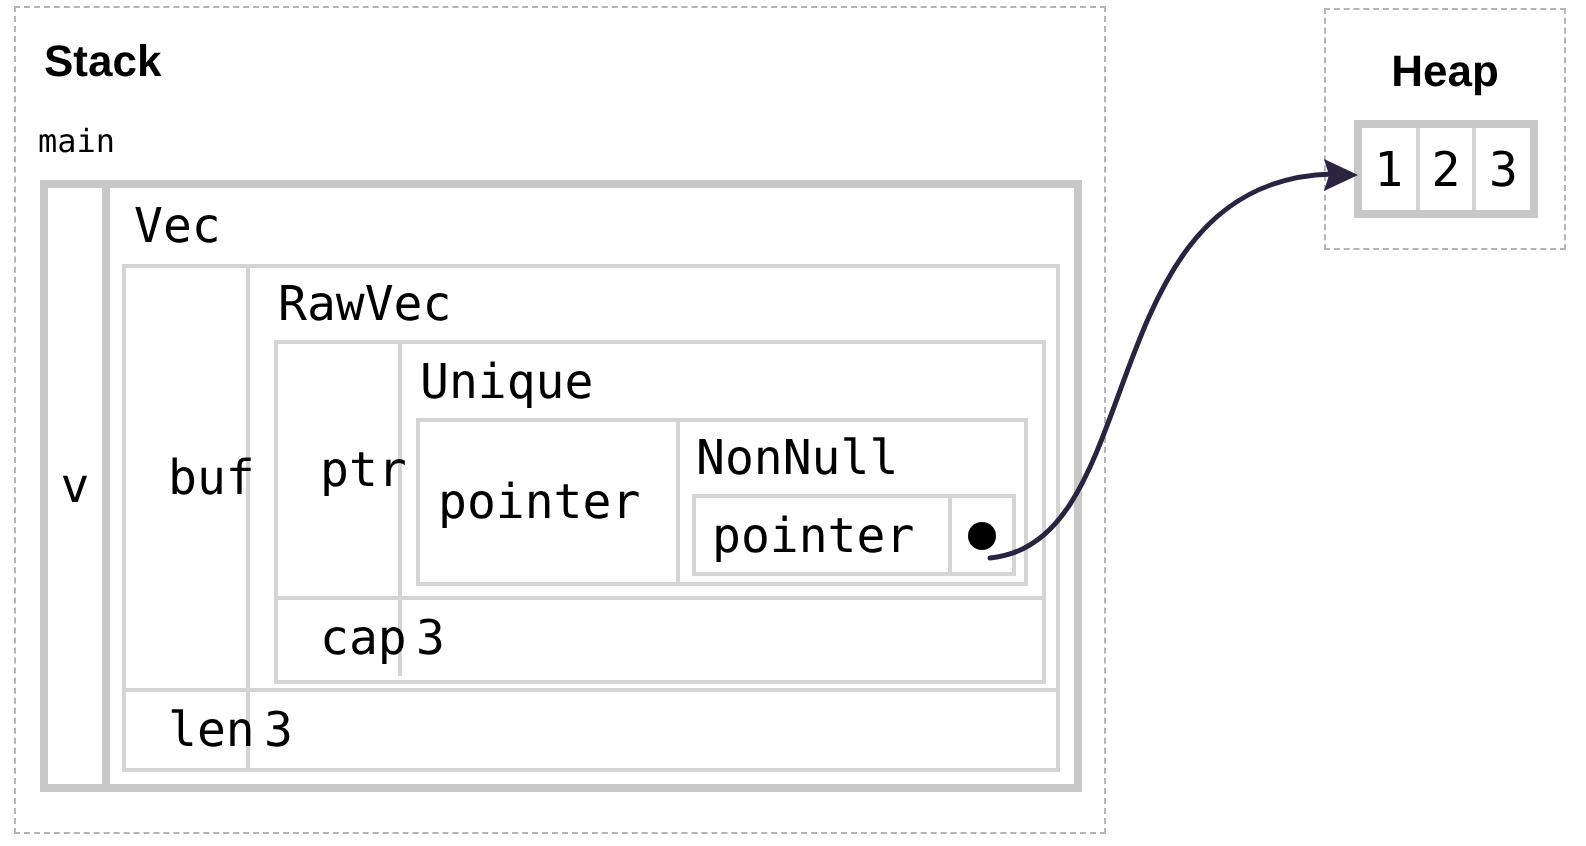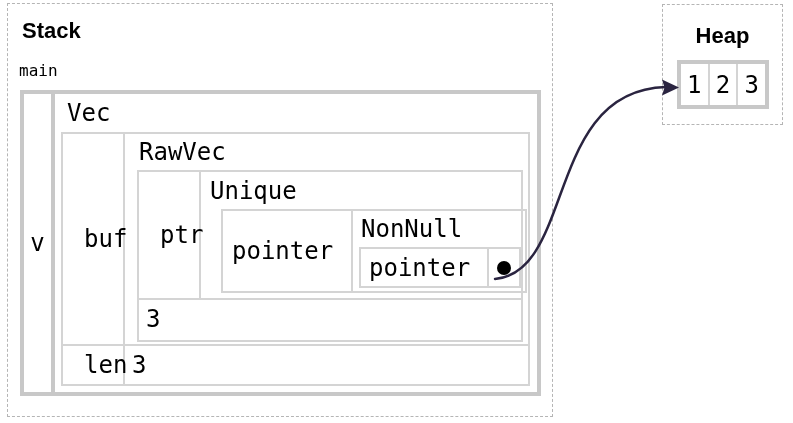--- a/index.html
+++ b/index.html
@@ -49,21 +49,21 @@
     display: flex; align-items: center;
     font-size: 24px; line-height: 1;
     padding-left: 2px;
   }
   .vec-col > .struct-label { height: 38px; padding-left: 6px; }
   .unique-col > .struct-label { height: 37px; }
 
   .struct-box { border: 2px solid var(--border-thin, #d4d4d4); }
   .vec-box     { width: 469px; height: 254px; }
   .rawvec-box  { width: 386px; height: 172px; }
-  .unique-box  { width: 306px; height: 84px; display: flex; margin-left: 13px; }
+  .unique-box  { width: 306px; height: 84px; display: flex; }
   .nonnull-box { width: 162px; height: 41px; display: flex; }
 
   .row { display: flex; }
   .buf-row { height: 212px; border-bottom: 2px solid var(--border-thin, #d4d4d4); }
   .len-row { height: 38px; justify-content: space-between; }
   .ptr-row { height: 128px; border-bottom: 2px solid var(--border-thin, #d4d4d4); }
   .cap-row { height: 38px; }
 
   .field-cell {
     width: 62px;
@@ -162,20 +162,23 @@
                         <div class="dot-cell">
                           <span class="dot"></span>
                         </div>
                       </div>
                     </div>
                   </div>
                 </div>
               </div>
 
               <div class="row cap-row">
+                <div class="field-cell">
+                  <span>cap</span>
+                </div>
                 <div class="value-cell">
                   <span>3</span>
                 </div>
               </div>
             </div>
           </div>
         </div>
 
         <div class="row len-row">
           <div class="field-cell">

